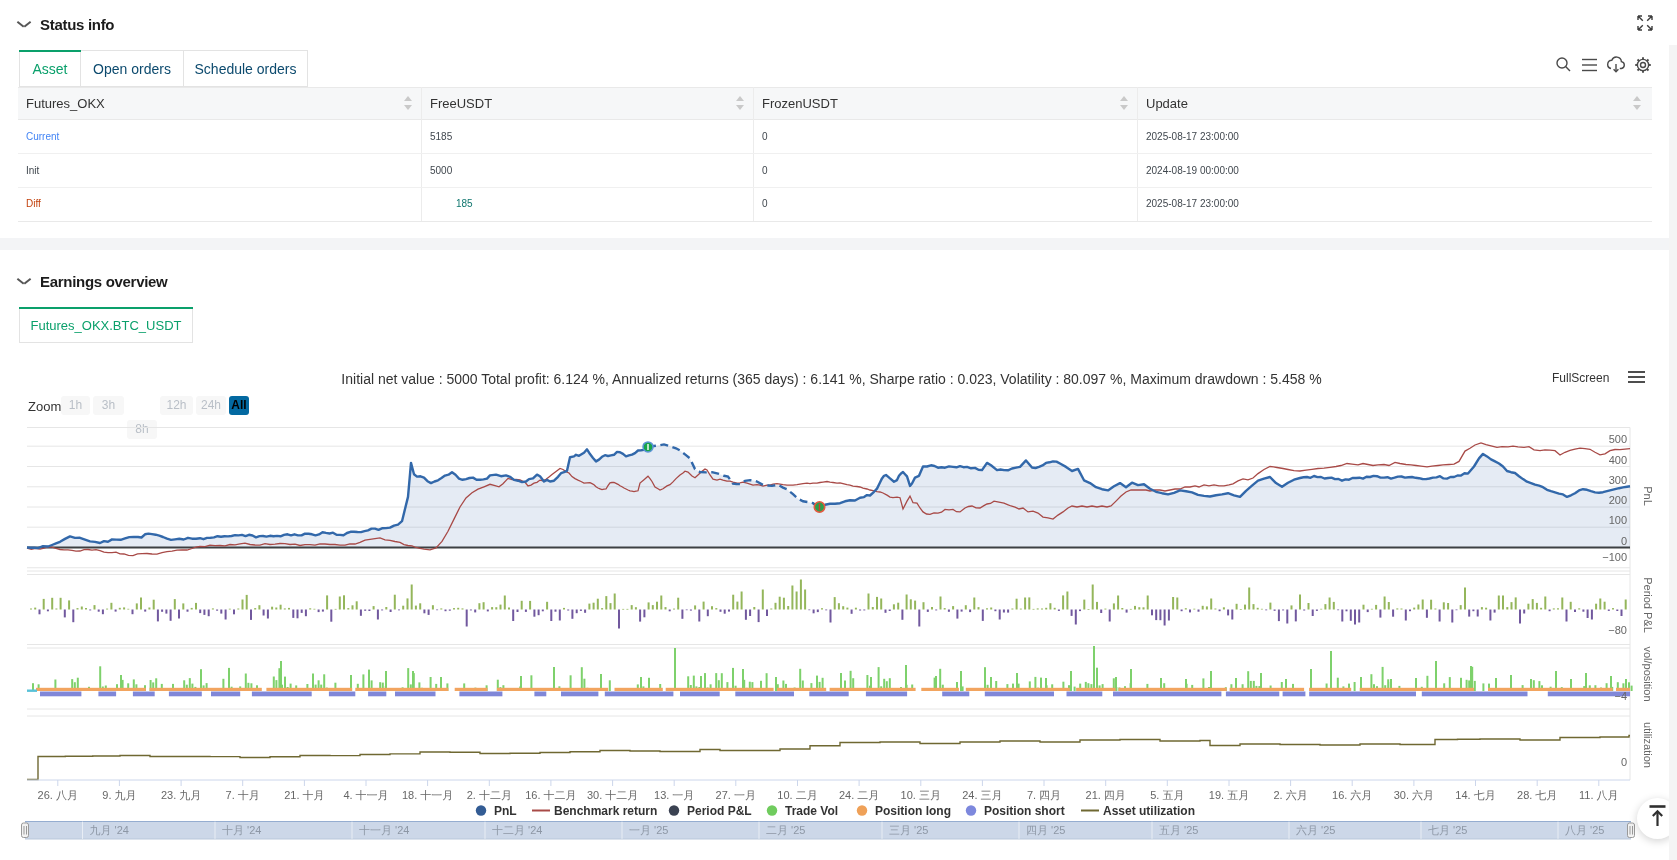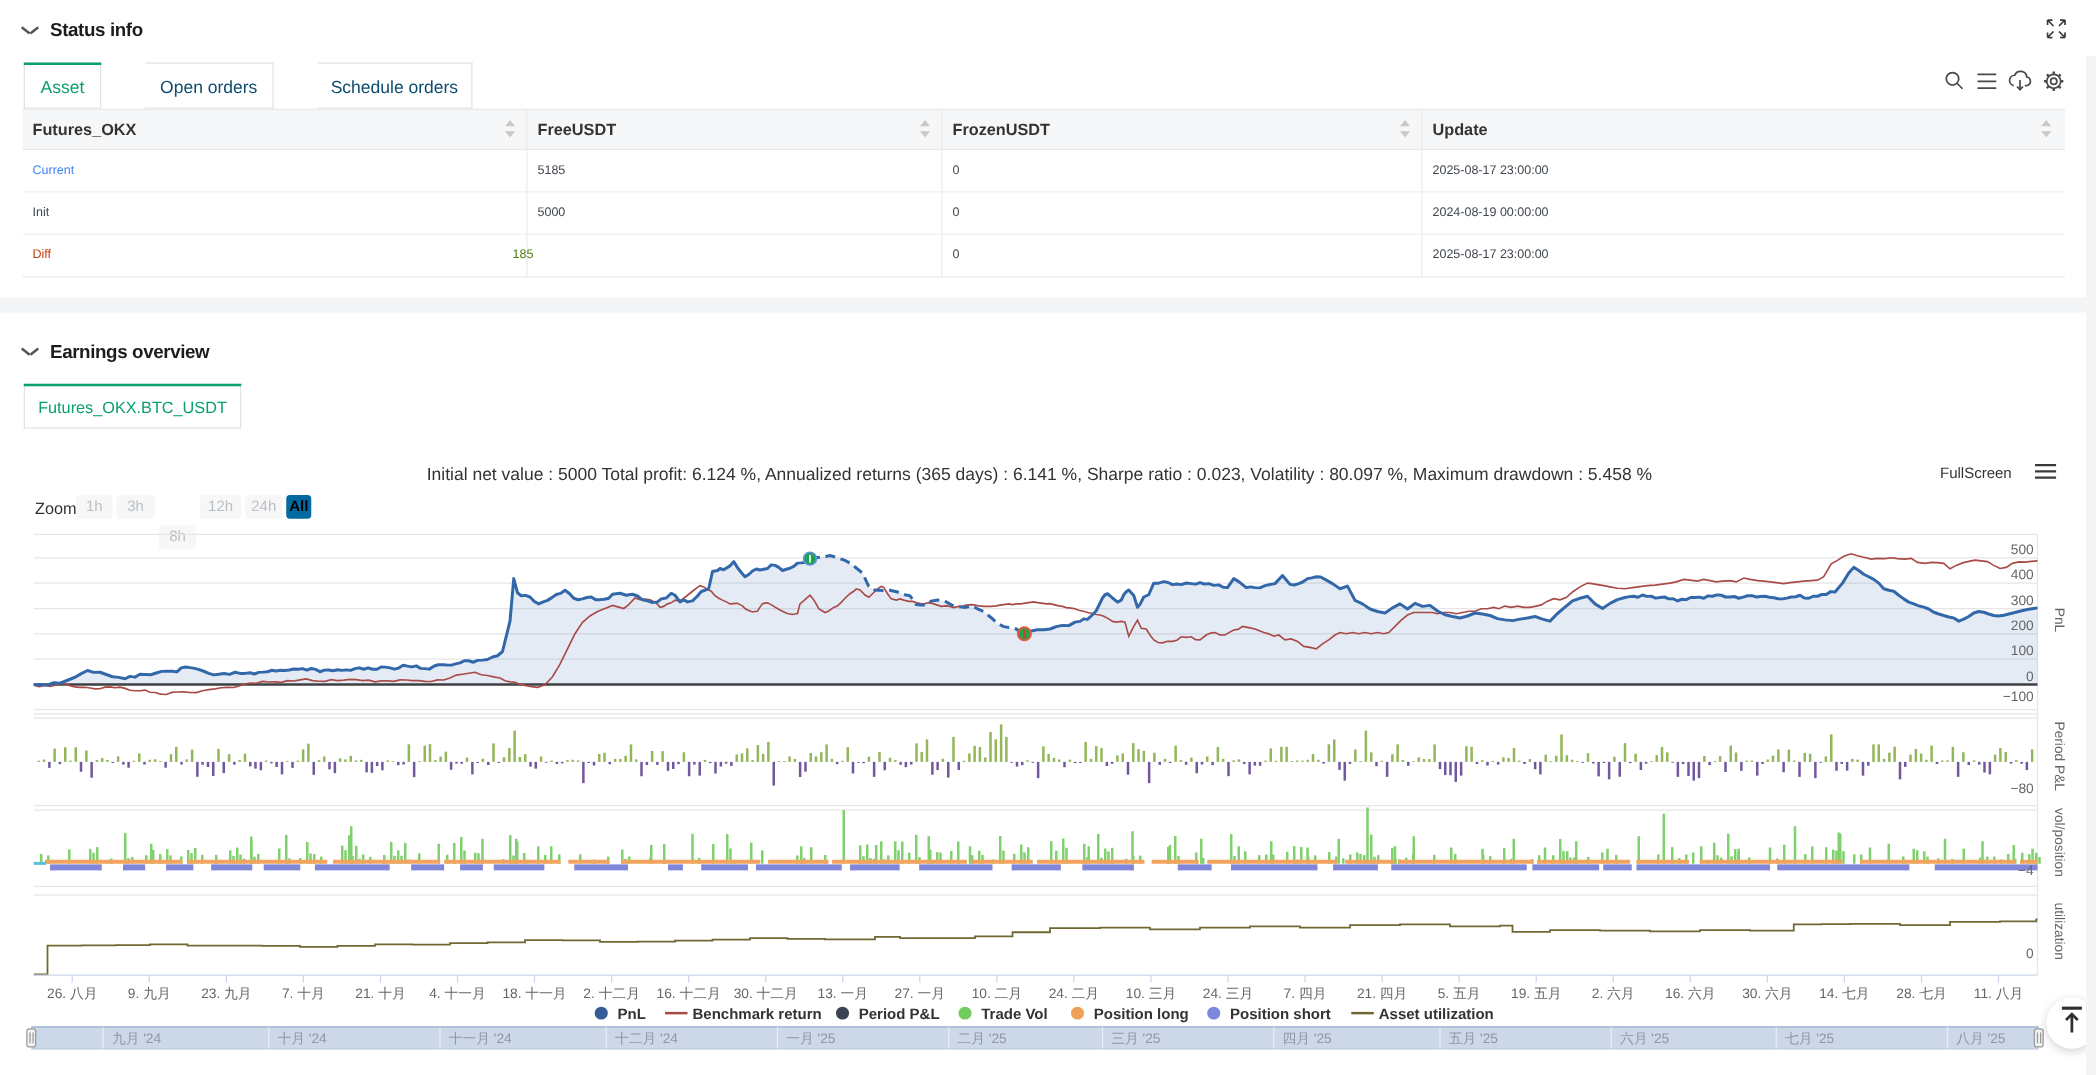--- a/index.html
+++ b/index.html
@@ -1,24 +1,24 @@
 <!DOCTYPE html>
 <html><head><meta charset="utf-8"><style>
 * { margin:0; padding:0; box-sizing:border-box; }
 body { width:1677px; height:860px; background:#fff; font-family:"Liberation Sans",sans-serif; position:relative; overflow:hidden; }
 .sec-title { font-size:15px; font-weight:bold; color:#1c1c1c; letter-spacing:-0.3px; }
 .chev { display:inline-block; width:12px; height:7px; position:relative; }
 .chev:before { content:""; position:absolute; left:0; top:0; width:8px; height:1.6px; background:#555; transform:rotate(38deg); transform-origin:left top; }
 .chev:after { content:""; position:absolute; right:0; top:0; width:8px; height:1.6px; background:#555; transform:rotate(-38deg); transform-origin:right top; }
-.tabs { position:absolute; display:flex;gap:35px; }
+.tabs { position:absolute; display:flex; }
 .tab { border:1px solid #e3e3e3; border-left-width:0; background:#fff; font-size:14px; color:#0c4a6e; display:flex; align-items:center; justify-content:center; position:relative; }
 .tab.first { border-left-width:1px; }
 .tab.active { color:#0aa06b; }
 .tab.active:before { content:""; position:absolute; top:-1px; left:-1px; right:-1px; height:2px; background:#0aa06b; }
-.th { position:absolute; font-size:13px; font-weight:bold; color:#333; }
+.th { position:absolute; font-size:13px; font-weight:normal; color:#333; }
 .td { position:absolute; font-size:10px; color:#40474e; }
 .sorter { position:absolute; width:8px; height:14px; }
 .sorter:before { content:""; position:absolute; top:0; left:0; border-left:4px solid transparent; border-right:4px solid transparent; border-bottom:5px solid #c9c9c9; }
 .sorter:after { content:""; position:absolute; bottom:0; left:0; border-left:4px solid transparent; border-right:4px solid transparent; border-top:5px solid #c9c9c9; }
 .zbtn { position:absolute; height:19px; border-radius:3px; background:#f7f7f7; color:#b9bfc7; font-size:12px; text-align:center; line-height:19px; }
 </style></head>
 <body>
 
 <span class="chev" style="position:absolute;left:18px;top:21px"></span>
 <div class="sec-title" style="position:absolute;left:40px;top:16px">Status info</div>
@@ -82,21 +82,21 @@
 <div style="position:absolute;left:18px;top:221px;width:1634px;height:1px;background:#e9e9e9"></div>
 <div class="td" style="left:26px;top:131px;color:#4284f5">Current</div>
 <div class="td" style="left:430px;top:131px">5185</div>
 <div class="td" style="left:762px;top:131px">0</div>
 <div class="td" style="left:1146px;top:131px">2025-08-17 23:00:00</div>
 <div class="td" style="left:26px;top:165px">Init</div>
 <div class="td" style="left:430px;top:165px">5000</div>
 <div class="td" style="left:762px;top:165px">0</div>
 <div class="td" style="left:1146px;top:165px">2024-08-19 00:00:00</div>
 <div class="td" style="left:26px;top:198px;color:#c2410c">Diff</div>
-<div class="td" style="left:410px;top:198px;color:#4d7c0f">185</div>
+<div class="td" style="left:456px;top:198px;color:#0f766e">185</div>
 <div class="td" style="left:762px;top:198px">0</div>
 <div class="td" style="left:1146px;top:198px">2025-08-17 23:00:00</div>
 
 <div style="position:absolute;left:0;top:238px;width:1677px;height:12px;background:#f3f4f6"></div>
 
 <span class="chev" style="position:absolute;left:18px;top:278px"></span>
 <div class="sec-title" style="position:absolute;left:40px;top:273px">Earnings overview</div>
 
 <div class="tabs" style="left:19px;top:307px;height:36px">
   <div class="tab first active" style="width:174px;font-size:13px">Futures_OKX.BTC_USDT</div>

